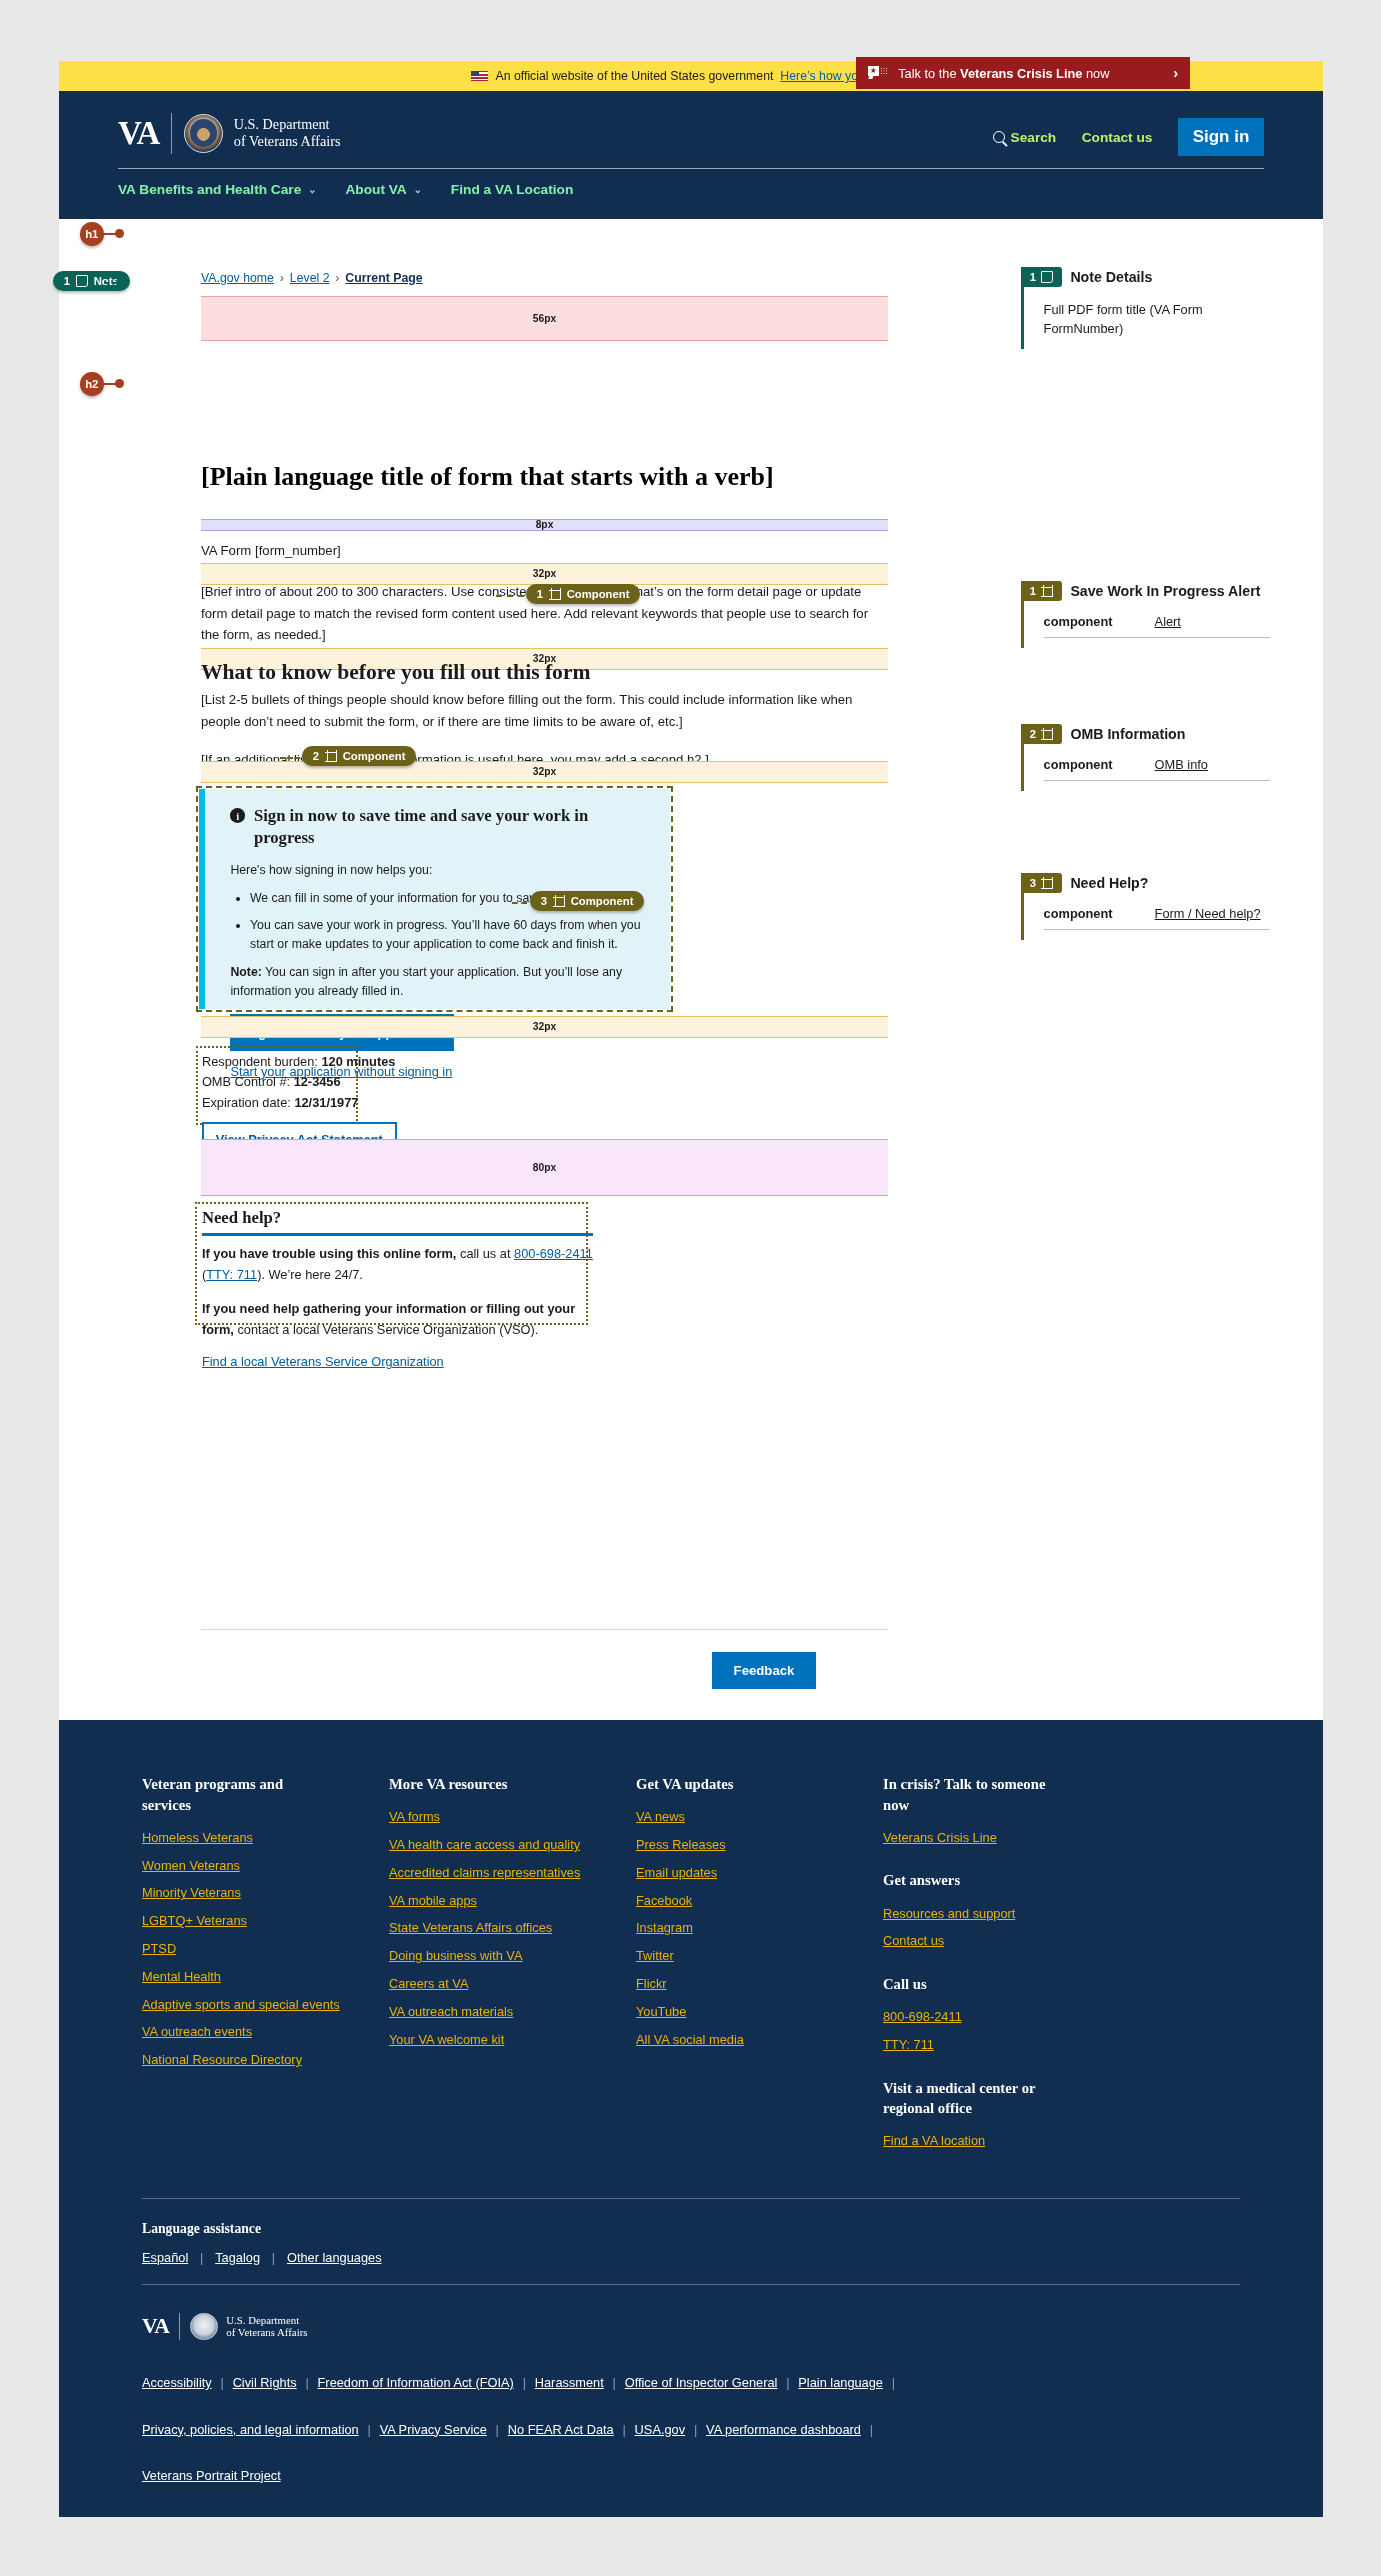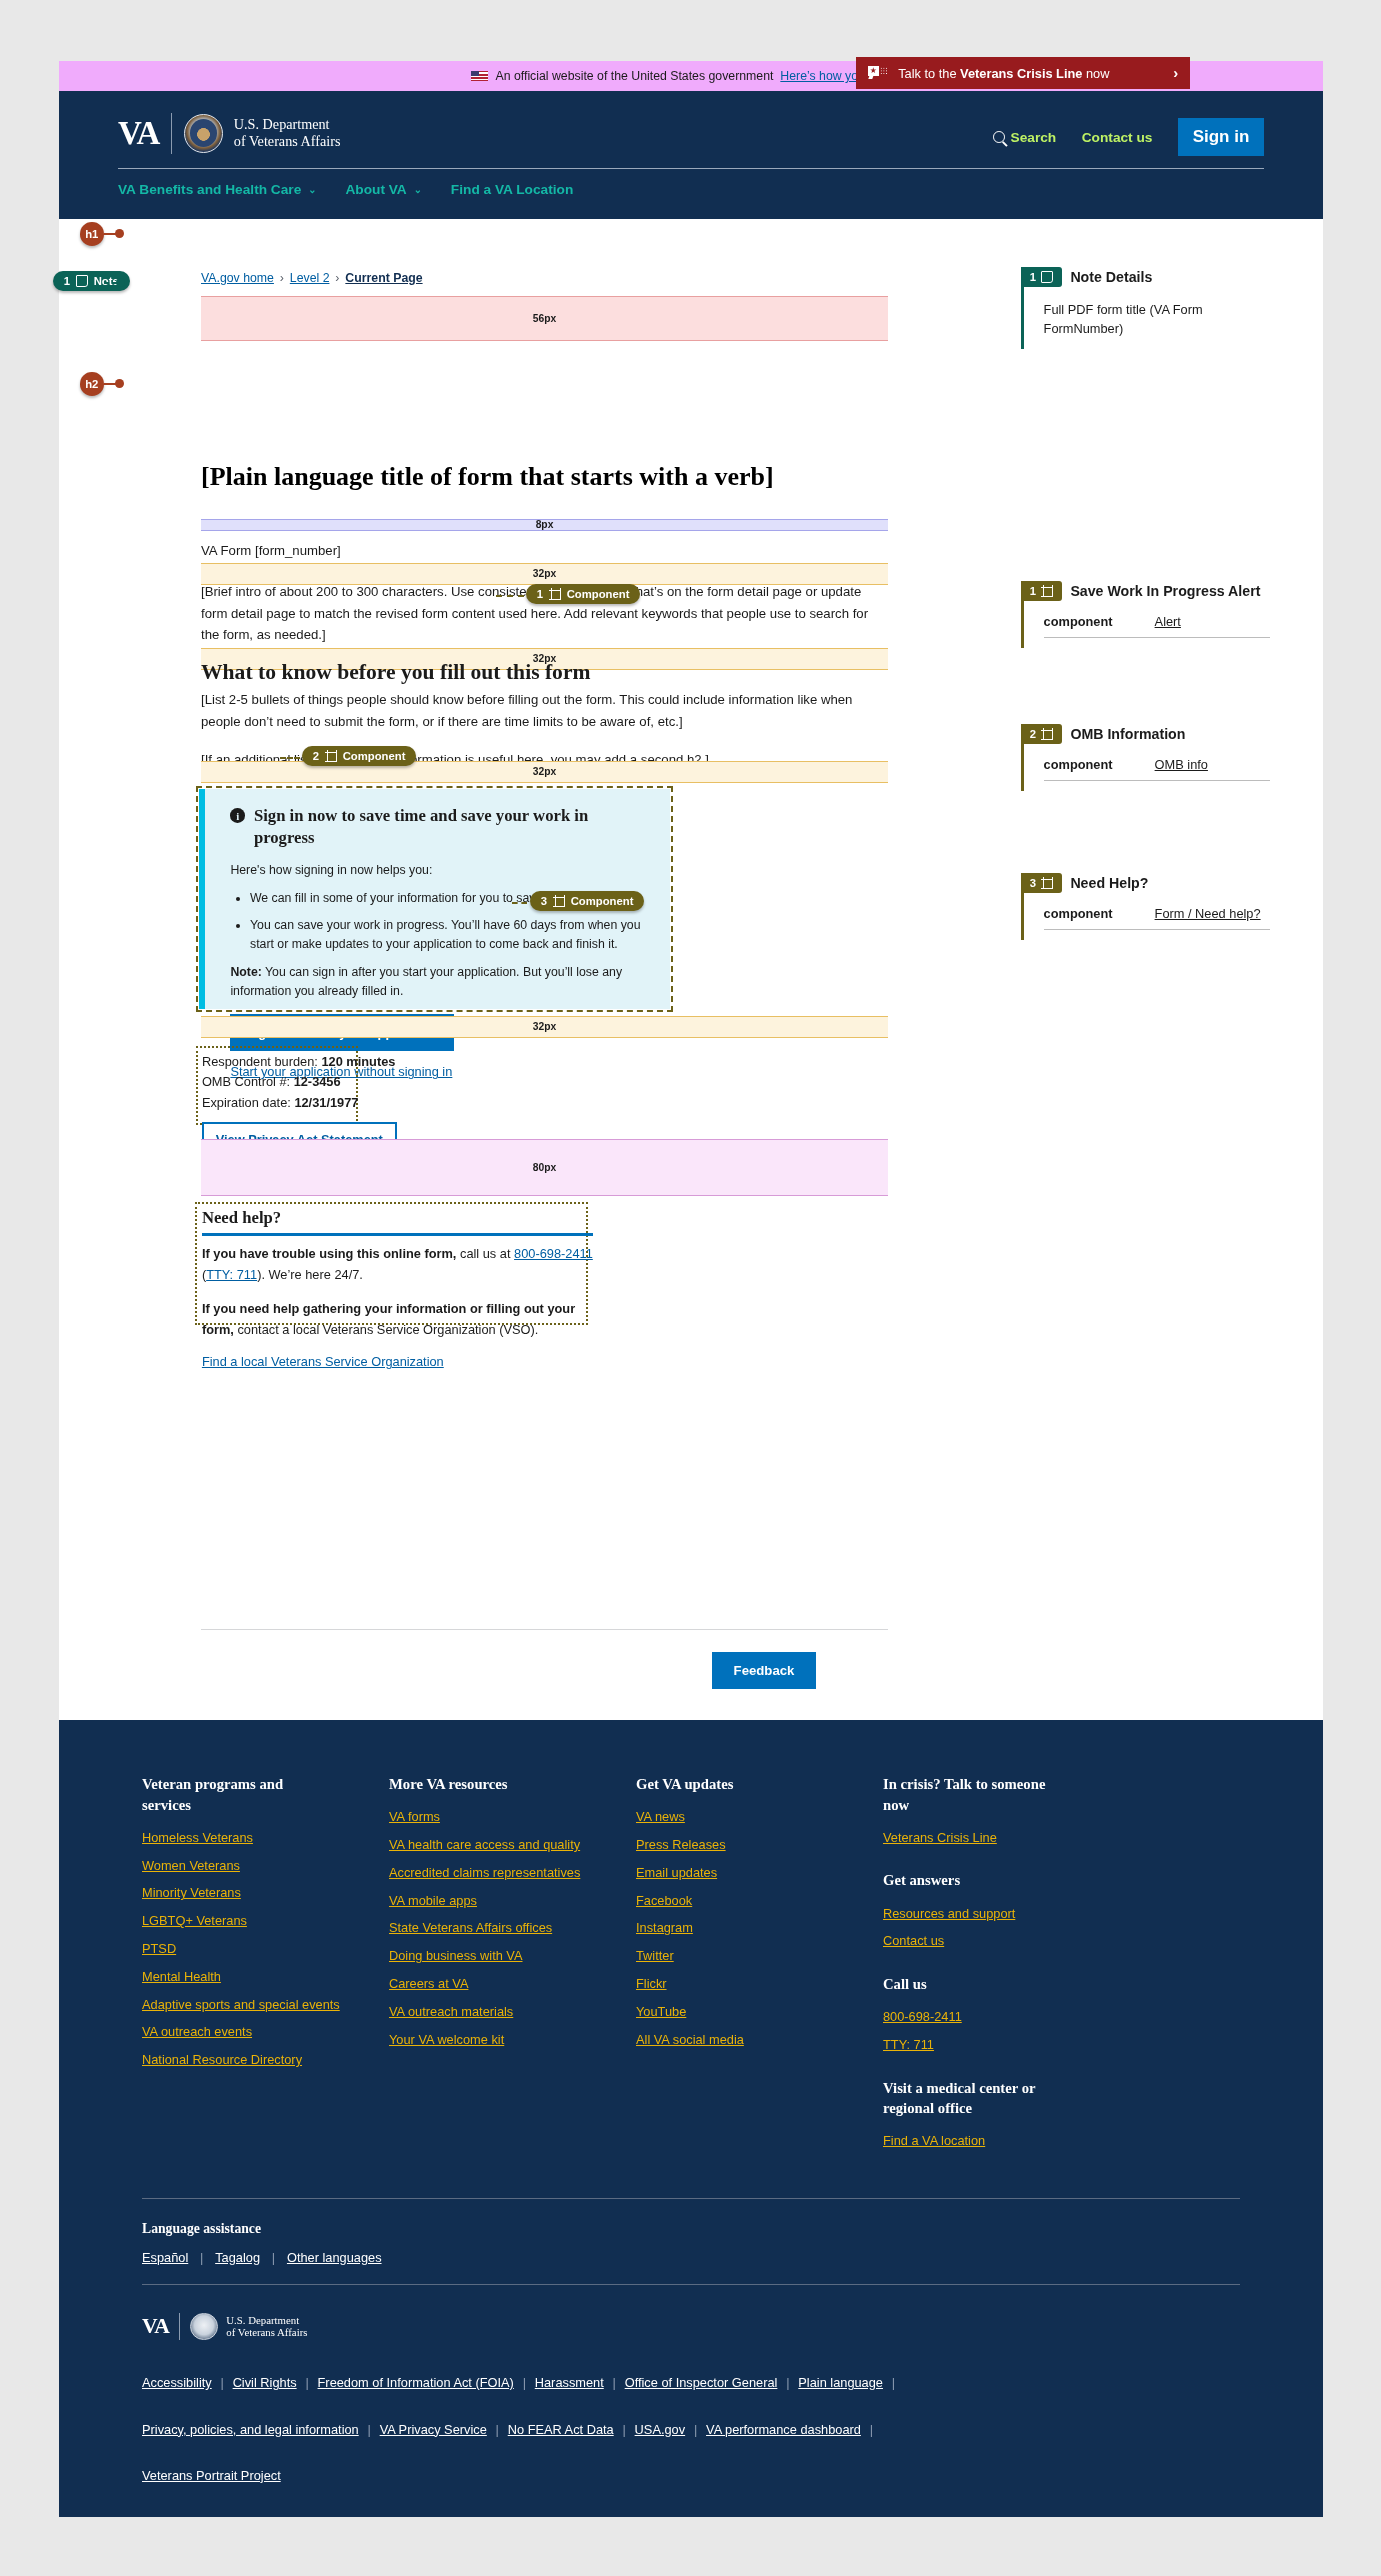--- a/index.html
+++ b/index.html
@@ -9,21 +9,21 @@
     font-family: "Liberation Sans", sans-serif;
     font-size: 12.8px;
     color: #1b1b1b;
     -webkit-font-smoothing: antialiased;
   }
   .page { width: 1382px; min-height: 2576px; position: relative; }
 
   
   .gov-banner {
     position: absolute; left: 59px; top: 61px; width: 1264px; height: 30px;
-    background: #f0abfc; display: flex; align-items: center; justify-content: center;
+    background: #fde047; display: flex; align-items: center; justify-content: center;
     font-size: 12.3px; color: #1b1b1b;
   }
   .flag-icon { width: 16.7px; height: 10.8px; margin-right: 7.9px; position: relative; display:inline-block; }
   .flag-icon .stripes { position:absolute; inset:0; background:
      repeating-linear-gradient(to bottom, #b22234 0 1.5px, #fff 1.5px 3.1px); }
   .flag-icon .canton { position:absolute; left:0; top:0; width:7.9px; height:5.9px; background:#3c3b6e; }
   .gov-banner a { color: #005ea2; text-decoration: underline; margin-left: 6.9px; }
   .chev-sm { display:inline-block; margin-left:5.9px; font-size:9.8px; color:#1b1b1b; }
 
   
@@ -81,21 +81,21 @@
   .header-actions { margin-left: auto; display: flex; align-items: center; gap: 25.5px; padding-top: 5.9px;}
   .header-actions .hl { color: #bef264; font-size: 13.7px; font-weight: 700; display:flex; align-items:center; gap:5.9px;}
   .mag { width:11.8px;height:11.8px;border:1.6px solid #fff;border-radius:50%; position:relative; display:inline-block;}
   .mag:after{content:"";position:absolute;right:-3.9px;bottom:-2.9px;width:5.9px;height:1.6px;background:#fff;transform:rotate(45deg);}
   .signin-btn {
     background: #0071bc; color: #fff; font-weight: 700; font-size: 17px;
     padding: 8.8px 14.7px; border: none; cursor: pointer;
   }
   .header-rule { height: 1px; background: #9aa8bb; margin: 11.8px 59px 0 59px; }
   .va-nav { display: flex; gap: 29px; padding: 12.8px 59px 0 59px; }
-  .va-nav .navitem { color: #14b8a6; font-size: 13.7px; font-weight: 700; display:flex; align-items:center; gap:6.9px; cursor:pointer;}
+  .va-nav .navitem { color: #86efac; font-size: 13.7px; font-weight: 700; display:flex; align-items:center; gap:6.9px; cursor:pointer;}
   .nav-chev { font-size: 9.8px; }
 
   
   .canvas {
     position: absolute; left: 59px; top: 219px; width: 1264px; height: 1501px;
     background: #fff;
   }
 
   
   .breadcrumb { position:absolute; left:142px; top:52px; font-size:12.3px; display:flex; gap:5.9px; align-items:center;}

